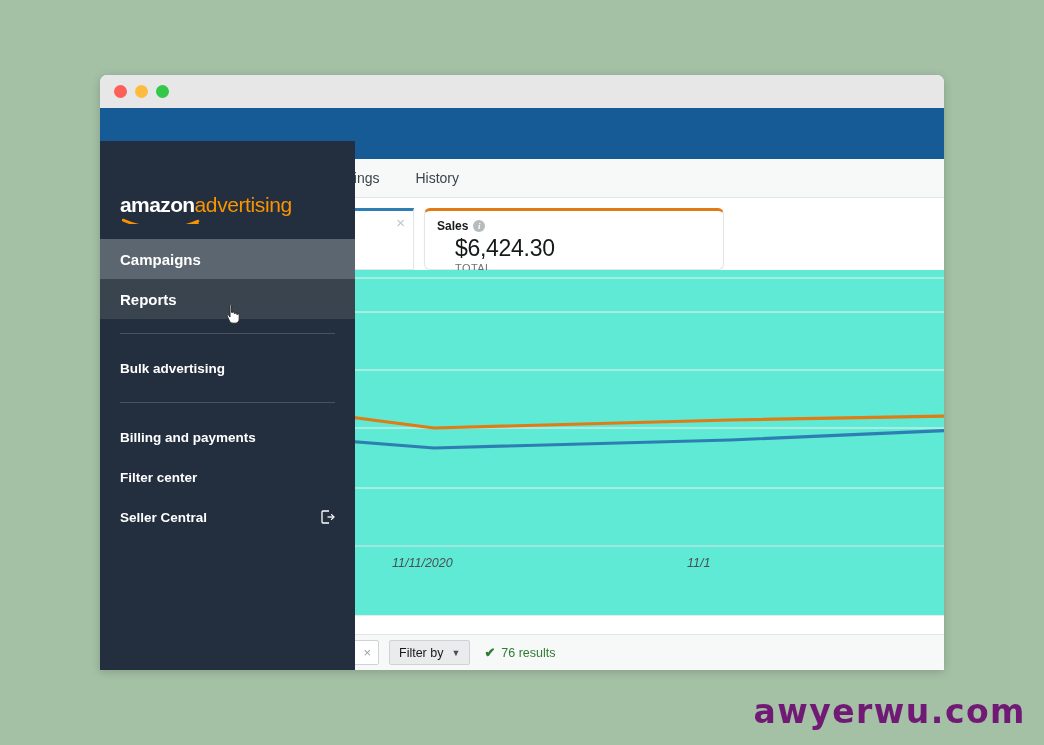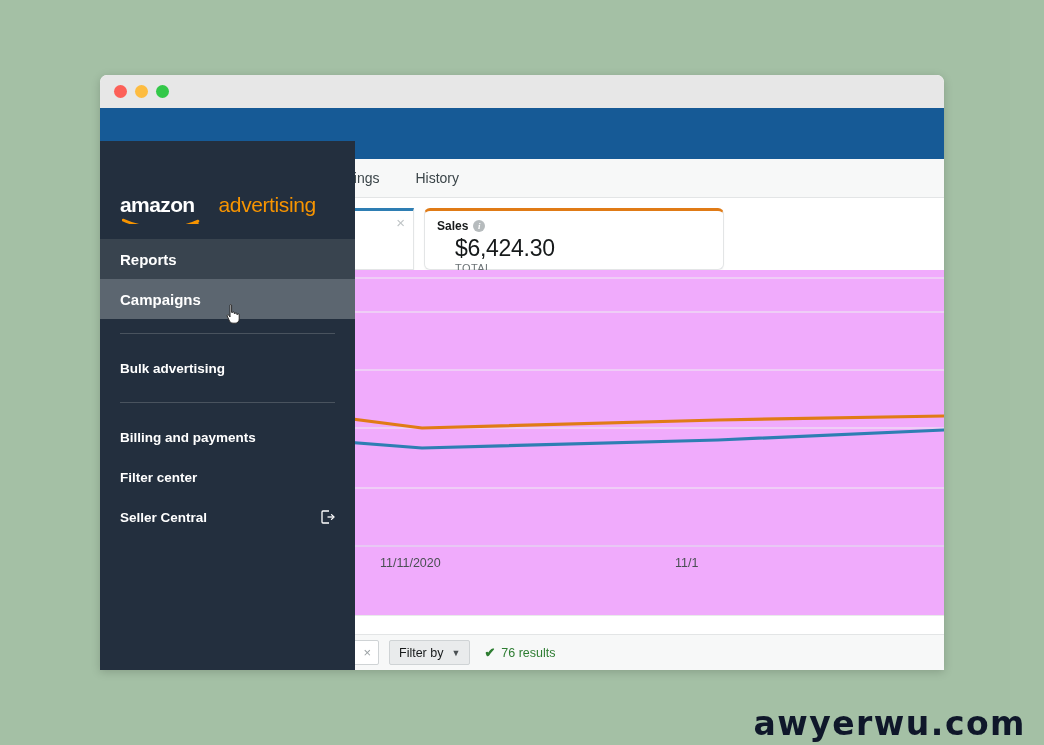--- a/index.html
+++ b/index.html
@@ -163,25 +163,26 @@
   .metric-total {
     font-size: 11px;
     color: #6b7275;
     margin-left: 18px;
     letter-spacing: 0.4px;
   }
 
   
   #chart-area {
     position: absolute;
-    left: 0;
+    left: 12px;
     top: 162px;
     width: 100%;
     height: 345px;
-    background: #f0abfc;
+    background: #5eead4;
+    font-style: italic;
   }
   #chart-svg { display: block; width: 100%; height: 100%; }
 
   
   #toolbar-gap {
     position: absolute;
     left: 0;
     top: 507px;
     width: 100%;
     height: 19px;
@@ -275,21 +276,20 @@
     height: 562px;
     background: #232f3e;
     z-index: 20;
   }
   #sidebar-logo {
     padding: 28px 0 0 20px;
     display: flex;
     align-items: flex-end;
     height: 46px;
     box-sizing: content-box;
-    gap: 24px;
   }
   .logo-amazon {
     position: relative;
     font-size: 21px;
     font-weight: bold;
     color: #ffffff;
     letter-spacing: -0.6px;
     line-height: 1;
   }
   .logo-swoosh {
@@ -344,24 +344,24 @@
     top: 163px;
     width: 16px;
     height: 20px;
     pointer-events: none;
   }
 
   
   #watermark {
     position: absolute;
     right: 18px;
-    bottom: 2px;
+    bottom: 14px;
     font-size: 33px;
     font-weight: bold;
-    color: #0f172a;
+    color: #701a75;
     letter-spacing: 1.5px;
     font-family: "DejaVu Sans", sans-serif;
   }
 </style>
 </head>
 <body>
 
 <div id="app-window">
 
   <div id="title-bar">
@@ -446,25 +446,25 @@
         <span class="logo-amazon">amazon<span class="logo-swoosh">
             <svg width="82" height="12" viewBox="0 0 82 12">
               <path d="M1 2 C 22 12, 58 12, 76 3" stroke="#f79400" stroke-width="2.6" fill="none" stroke-linecap="round"></path>
               <path d="M76 3 L 70 6 L 77 7 Z" fill="#f79400"></path>
             </svg>
           </span></span>
         <span class="logo-advertising">advertising</span>
       </div>
 
       <div id="nav-block-primary">
+        <div class="nav-item selected">
+          <span>Campaigns</span>
+        </div>
         <div class="nav-item hovered">
           <span>Reports</span>
-        </div>
-        <div class="nav-item selected">
-          <span>Campaigns</span>
         </div>
       </div>
 
       <div class="nav-divider"></div>
 
       <div class="nav-item-plain">
         <span>Bulk advertising</span>
       </div>
 
       <div class="nav-divider"></div>

